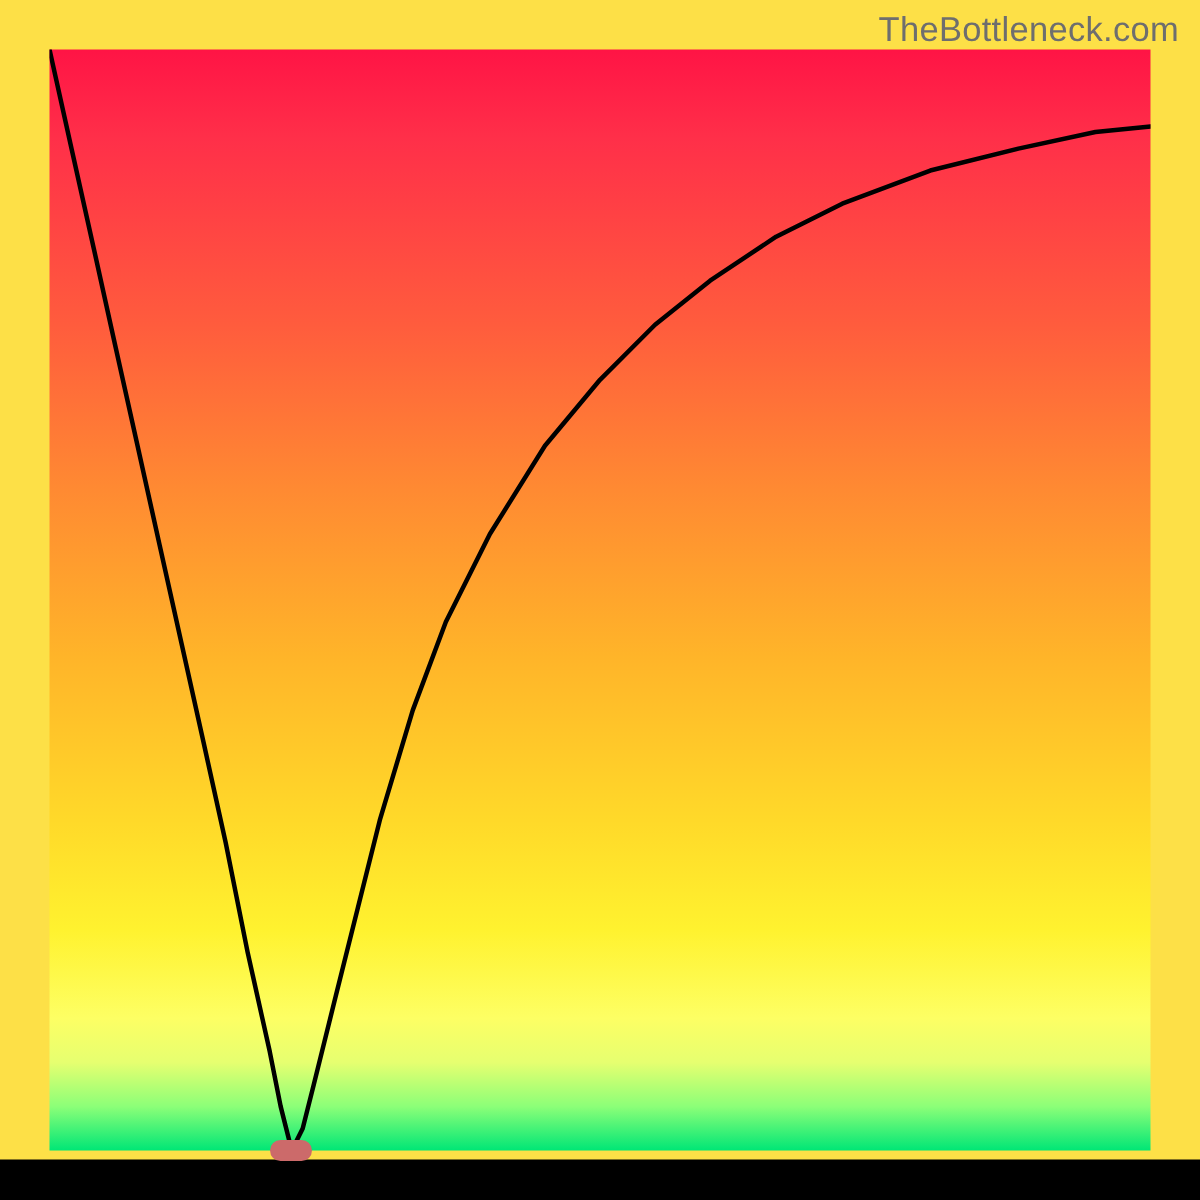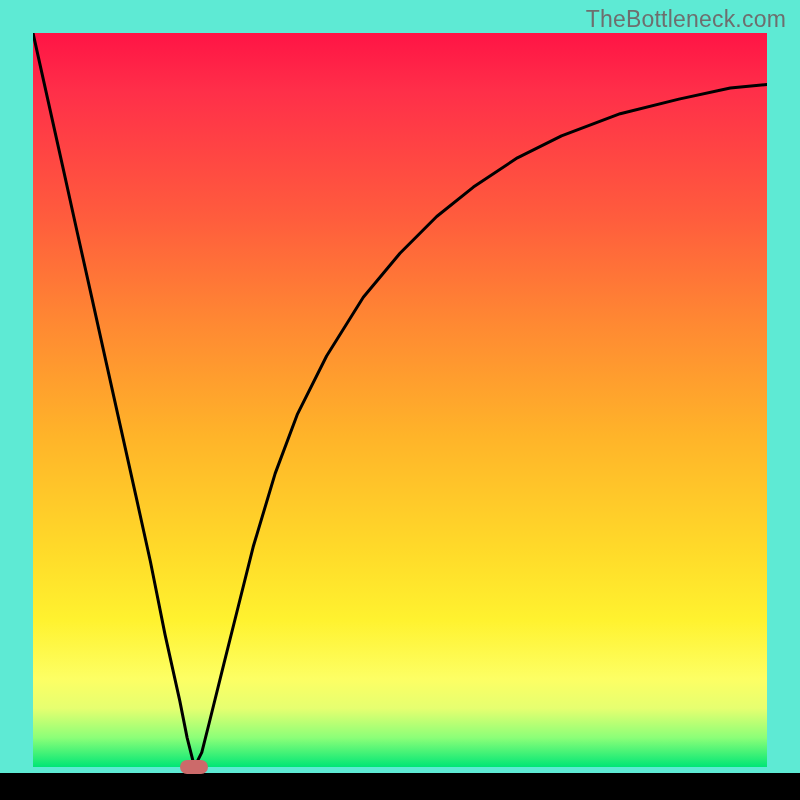--- a/index.html
+++ b/index.html
@@ -8,21 +8,21 @@
     width: 800px;
     height: 800px;
     overflow: hidden;
     background: #000;
     font-family: Arial, Helvetica, sans-serif;
   }
   .frame {
     position: relative;
     width: 800px;
     height: 773px;
-    background: #5eead4;
+    background: #fde047;
   }
   .plot-area {
     position: absolute;
     left: 33px;
     top: 33px;
     width: 734px;
     height: 734px;
     
     background: linear-gradient(
       to bottom,

